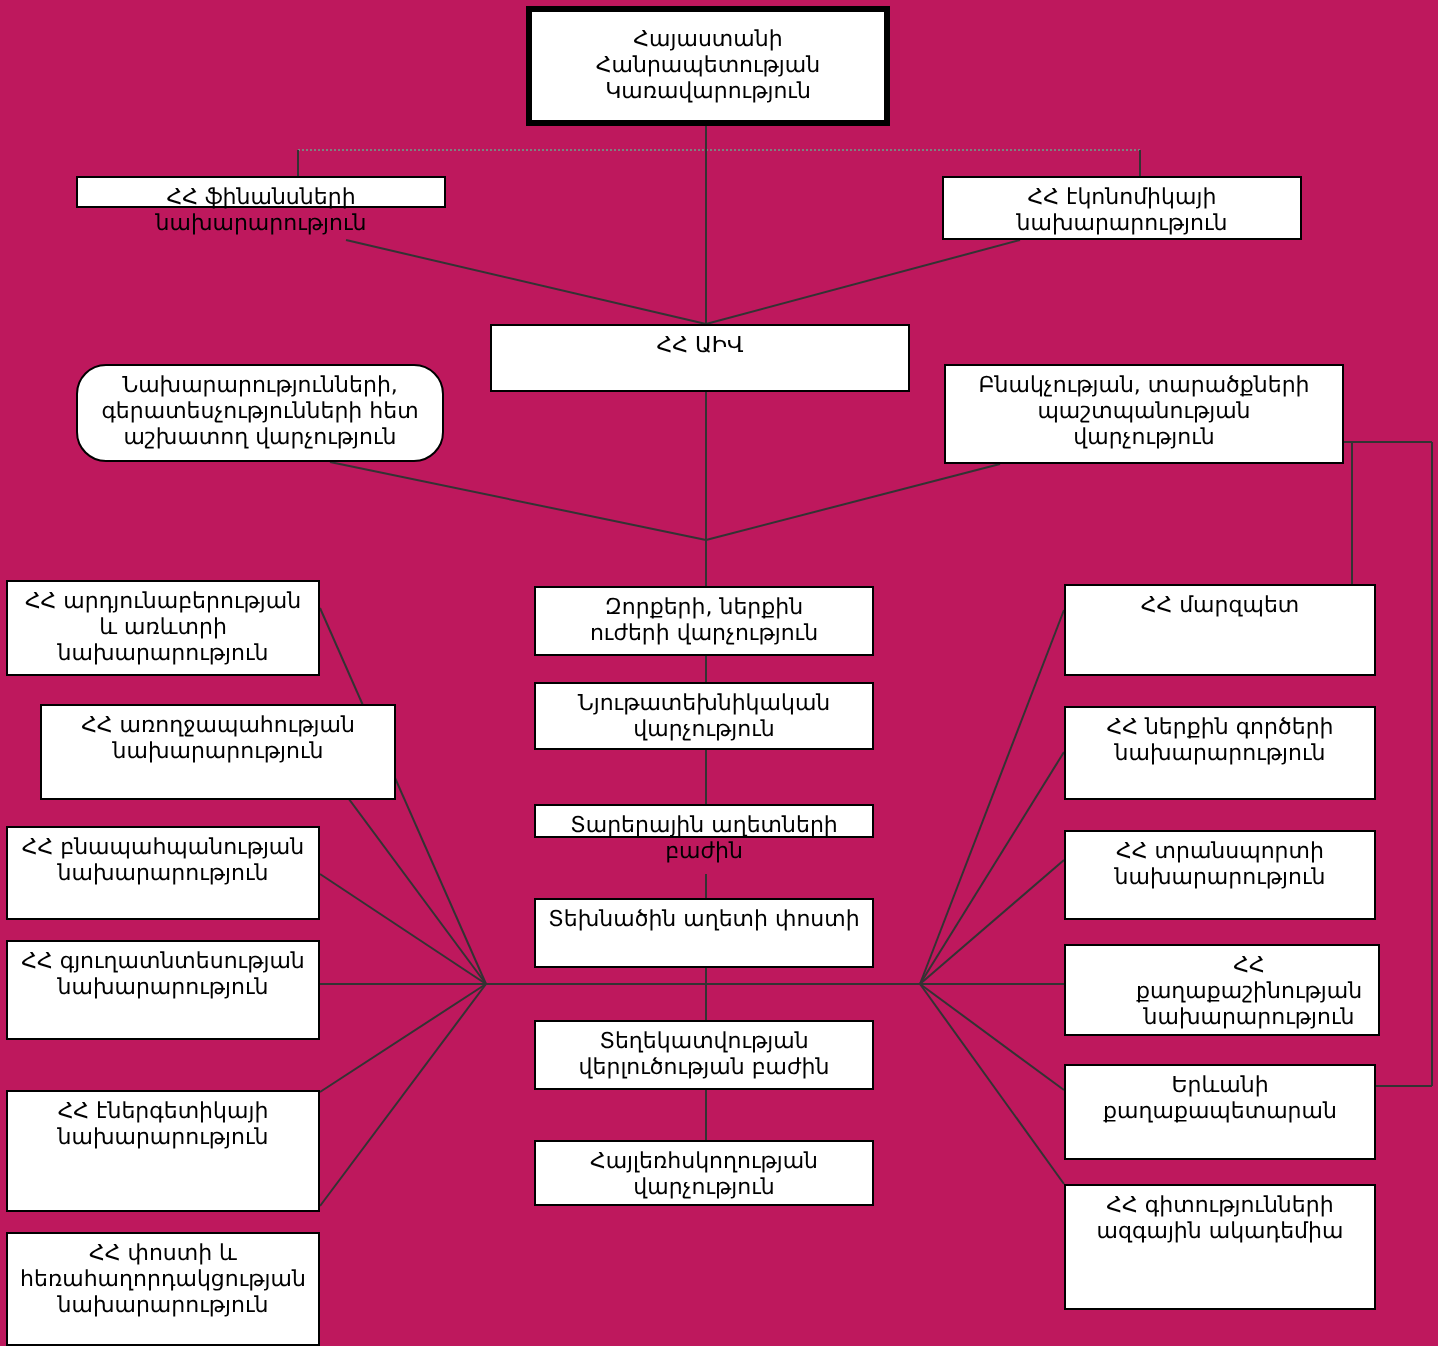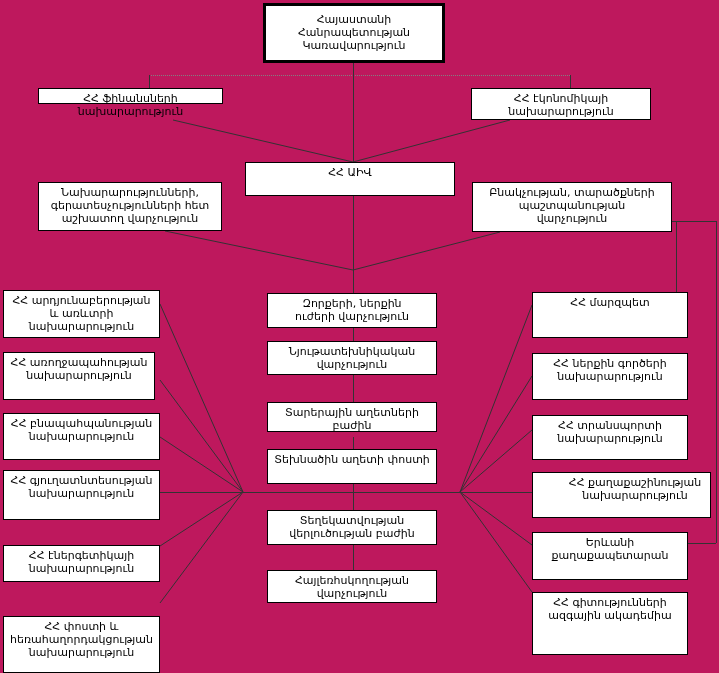--- a/index.html
+++ b/index.html
@@ -81,57 +81,57 @@
 
   <div id="nodes">
       <div class="node thick" style="left: 263px; top: 3px; width: 182px; height: 60px;">Հայաստանի
 Հանրապետության
 Կառավարություն</div>
       <div class="node" style="left: 38px; top: 88px; width: 185px; height: 16px;">ՀՀ ֆինանսների
 նախարարություն</div>
       <div class="node" style="left: 471px; top: 88px; width: 180px; height: 32px;">ՀՀ էկոնոմիկայի
 նախարարություն</div>
       <div class="node" style="left: 245px; top: 162px; width: 210px; height: 34px;">ՀՀ ԱԻՎ</div>
-      <div class="node" style="left: 38px; top: 182px; width: 184px; height: 49px;">Նախարարությունների,
+      <div class="node" style="left: 38px; top: 182px; width: 184px; height: 49px; border-radius: 15px;">Նախարարությունների,
 գերատեսչությունների հետ
 աշխատող վարչություն</div>
       <div class="node" style="left: 472px; top: 182px; width: 200px; height: 50px;">Բնակչության, տարածքների
 պաշտպանության
 վարչություն</div>
       <div class="node" style="left: 3px; top: 290px; width: 157px; height: 48px;">ՀՀ արդյունաբերության
 և առևտրի
 նախարարություն</div>
-      <div class="node" style="left: 3px; top: 352px; width: 152px; height: 48px;">ՀՀ առողջապահության
+      <div class="node" style="left: 20px; top: 352px; width: 178px; height: 48px;">ՀՀ առողջապահության
 նախարարություն</div>
       <div class="node" style="left: 3px; top: 413px; width: 157px; height: 47px;">ՀՀ բնապահպանության
 նախարարություն</div>
       <div class="node" style="left: 3px; top: 470px; width: 157px; height: 50px;">ՀՀ գյուղատնտեսության
 նախարարություն</div>
-      <div class="node" style="left: 3px; top: 545px; width: 157px; height: 37px;">ՀՀ էներգետիկայի
+      <div class="node" style="left: 3px; top: 545px; width: 157px; height: 61px;">ՀՀ էներգետիկայի
 նախարարություն</div>
       <div class="node" style="left: 3px; top: 603px; width: 157px; height: 57px; margin-top: 13px;">ՀՀ փոստի և
 հեռահաղորդակցության
 նախարարություն</div>
       <div class="node" style="left: 267px; top: 293px; width: 170px; height: 35px;">Զորքերի, ներքին
 ուժերի վարչություն</div>
       <div class="node" style="left: 267px; top: 341px; width: 170px; height: 34px;">Նյութատեխնիկական
 վարչություն</div>
-      <div class="node" style="left: 267px; top: 402px; width: 170px; height: 30px;">Տարերային աղետների
+      <div class="node" style="left: 267px; top: 402px; width: 170px; height: 17px;">Տարերային աղետների
 բաժին</div>
       <div class="node" style="left: 267px; top: 449px; width: 170px; height: 35px;">Տեխնածին աղետի փոստի</div>
       <div class="node" style="left: 267px; top: 510px; width: 170px; height: 35px;">Տեղեկատվության
 վերլուծության բաժին</div>
       <div class="node" style="left: 267px; top: 570px; width: 170px; height: 33px;">Հայլեռհսկողության
 վարչություն</div>
       <div class="node" style="left: 532px; top: 292px; width: 156px; height: 46px;">ՀՀ մարզպետ</div>
       <div class="node" style="left: 532px; top: 353px; width: 156px; height: 47px;">ՀՀ ներքին գործերի
 նախարարություն</div>
       <div class="node" style="left: 532px; top: 415px; width: 156px; height: 45px;">ՀՀ տրանսպորտի
 նախարարություն</div>
-      <div class="node" style="left: 532px; top: 472px; width: 179px; height: 46px; padding-left: 29px;">ՀՀ քաղաքաշինության
+      <div class="node" style="left: 532px; top: 472px; width: 158px; height: 46px; padding-left: 29px;">ՀՀ քաղաքաշինության
 նախարարություն</div>
       <div class="node" style="left: 532px; top: 532px; width: 156px; height: 48px;">Երևանի
 քաղաքապետարան</div>
       <div class="node" style="left: 532px; top: 592px; width: 156px; height: 63px;">ՀՀ գիտությունների
 ազգային ակադեմիա</div>
     </div>
 
 </div>
 
 </body></html>

